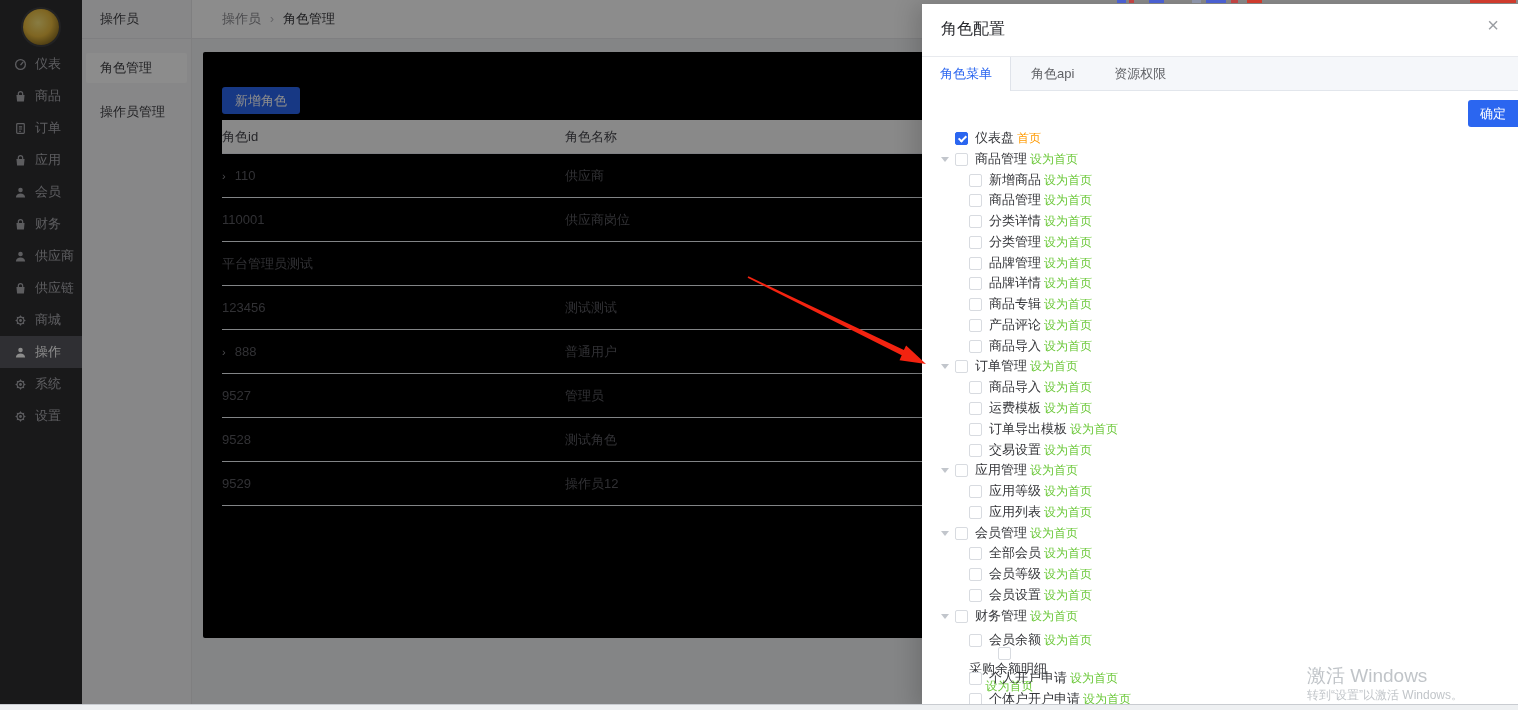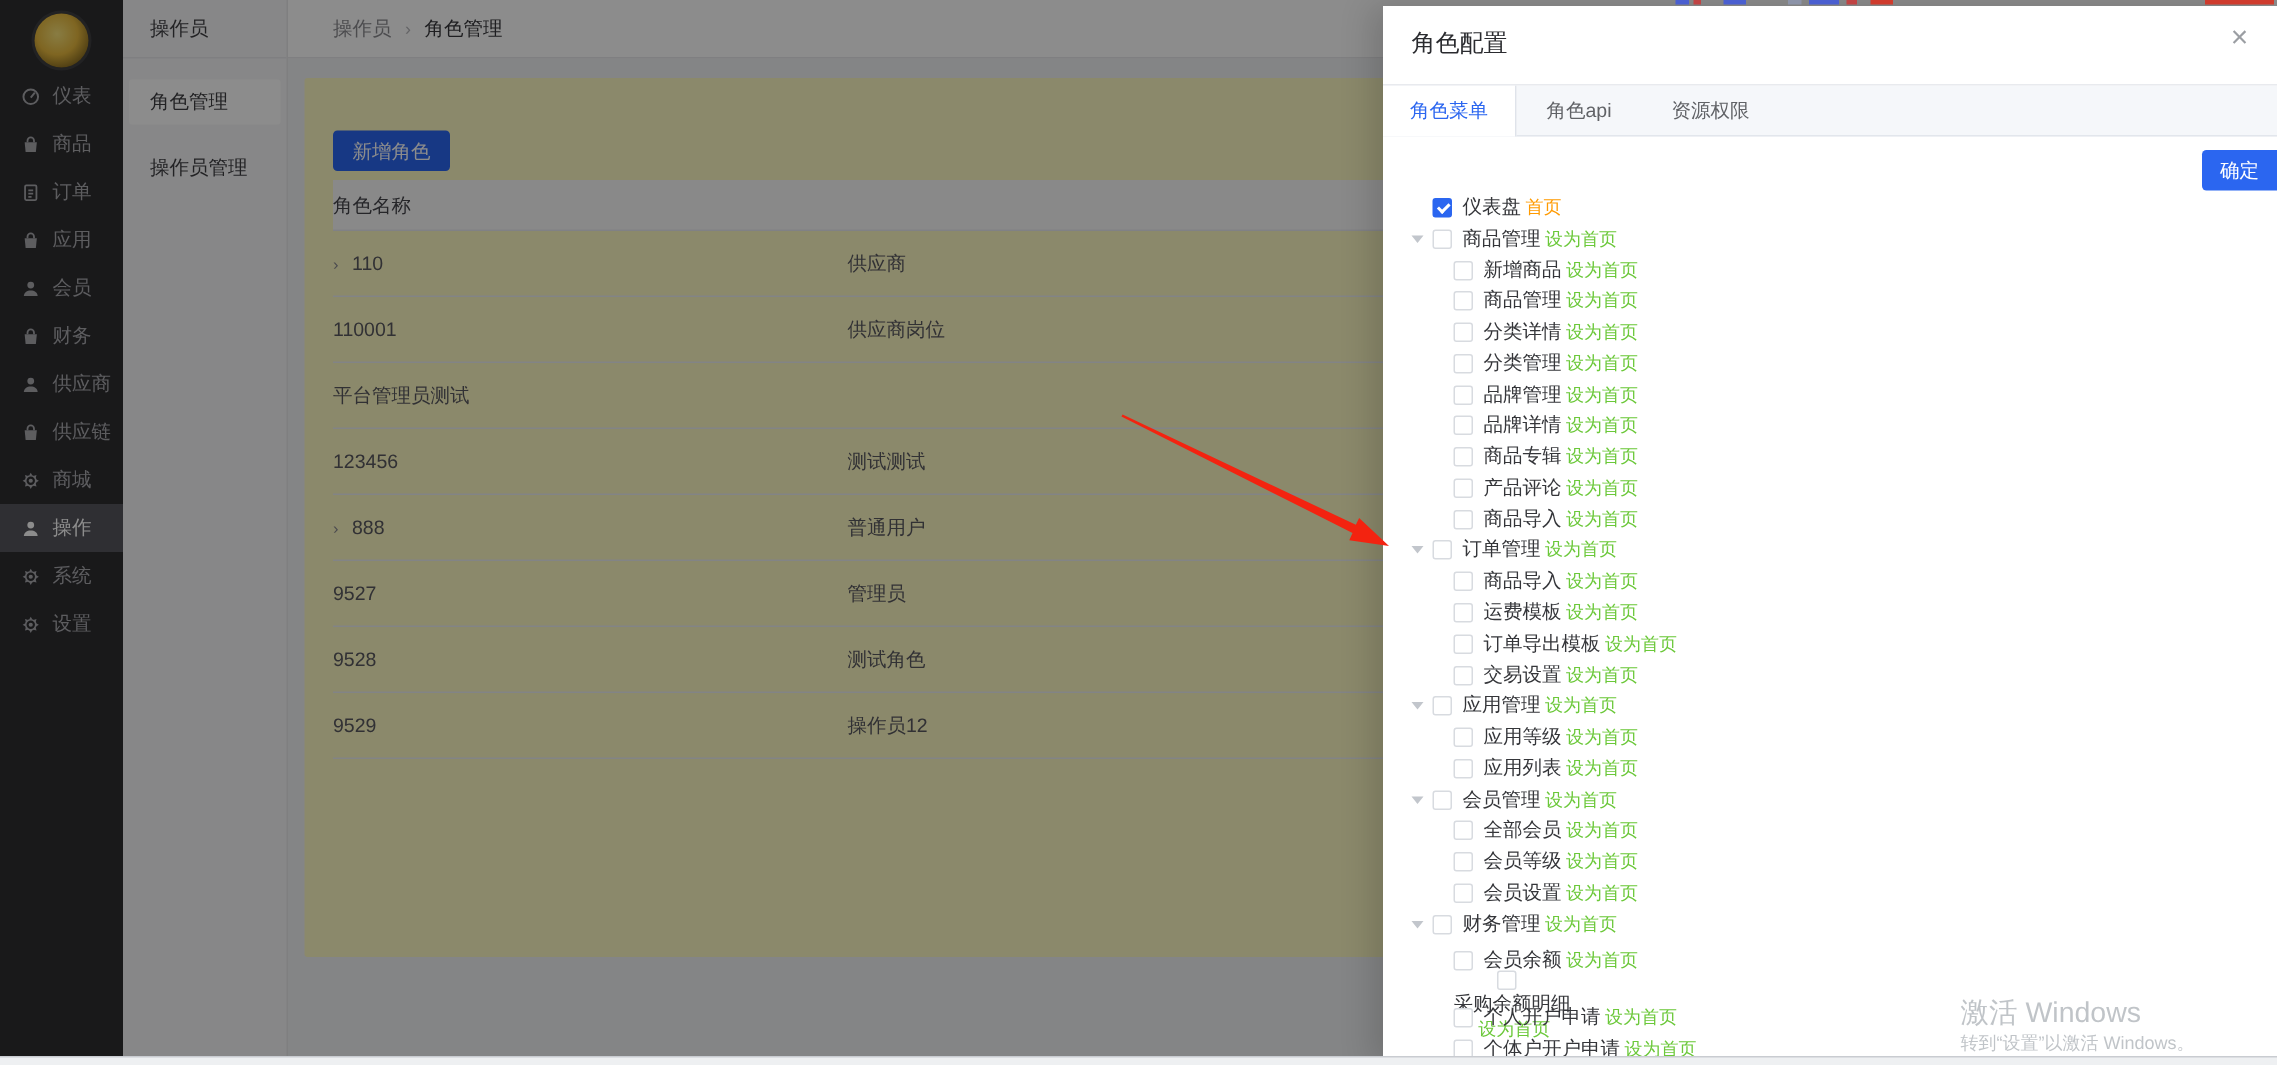--- a/index.html
+++ b/index.html
@@ -23,21 +23,21 @@
                  border-bottom:1px solid #e8e8eb}
   .sub-item{margin:14px 4px 0 4px;height:30px;line-height:30px;padding-left:14px;font-size:13px;
             color:#3e3e42;cursor:pointer;border-radius:2px}
   .sub-item.active{background:#ffffff}
   .main{position:absolute;left:192px;top:0;right:0;height:100%}
   .topbar{height:38px;background:#fff;border-bottom:1px solid #e8e8eb;display:flex;
           align-items:center;padding-left:30px;font-size:13px}
   .crumb-first{color:#8a8a8f;cursor:pointer}
   .crumb-sep{margin:0 9px;color:#b6b6bb;font-size:12px}
   .crumb-last{color:#38383c}
-  .card{position:absolute;left:11px;top:52px;width:1300px;height:586px;background:#fef9c3;border-radius:2px}
+  .card{position:absolute;left:11px;top:52px;width:1300px;height:586px;background:#000000;border-radius:2px}
   .add-btn{position:absolute;left:19px;top:35px;width:78px;height:27px;background:var(--primary);
            color:#fff;font-size:13px;border:none;border-radius:3px;cursor:pointer}
   .table{position:absolute;left:19px;top:68px;width:1262px}
   .thead{height:33px;background:#fafafa;border-bottom:1px solid #e9ecf2;display:flex;
          align-items:center;font-size:13px;color:#45454b}
   .col1{width:343px;flex:none}
   .trow{height:43px;display:flex;align-items:center;border-bottom:1px solid #edf0f4;
         font-size:13px;color:#5a5a60}
   .row-caret{color:#8a8a90;margin-right:9px;font-size:11px;cursor:pointer}
   
@@ -215,20 +215,21 @@
   <div class="main">
     <div class="topbar">
       <span class="crumb-first">操作员</span>
       <span class="crumb-sep">›</span>
       <span class="crumb-last">角色管理</span>
     </div>
     <div class="card">
       <button class="add-btn">新增角色</button>
       <div class="table">
         <div class="thead">
+          <div class="col1">角色id</div>
           <div>角色名称</div>
         </div>
         <div id="table-body">
             <div class="trow">
               <div class="col1"><span class="row-caret">›</span><span>110</span></div>
               <div>供应商</div>
             </div>
             <div class="trow">
               <div class="col1"><span>110001</span></div>
               <div>供应商岗位</div>

